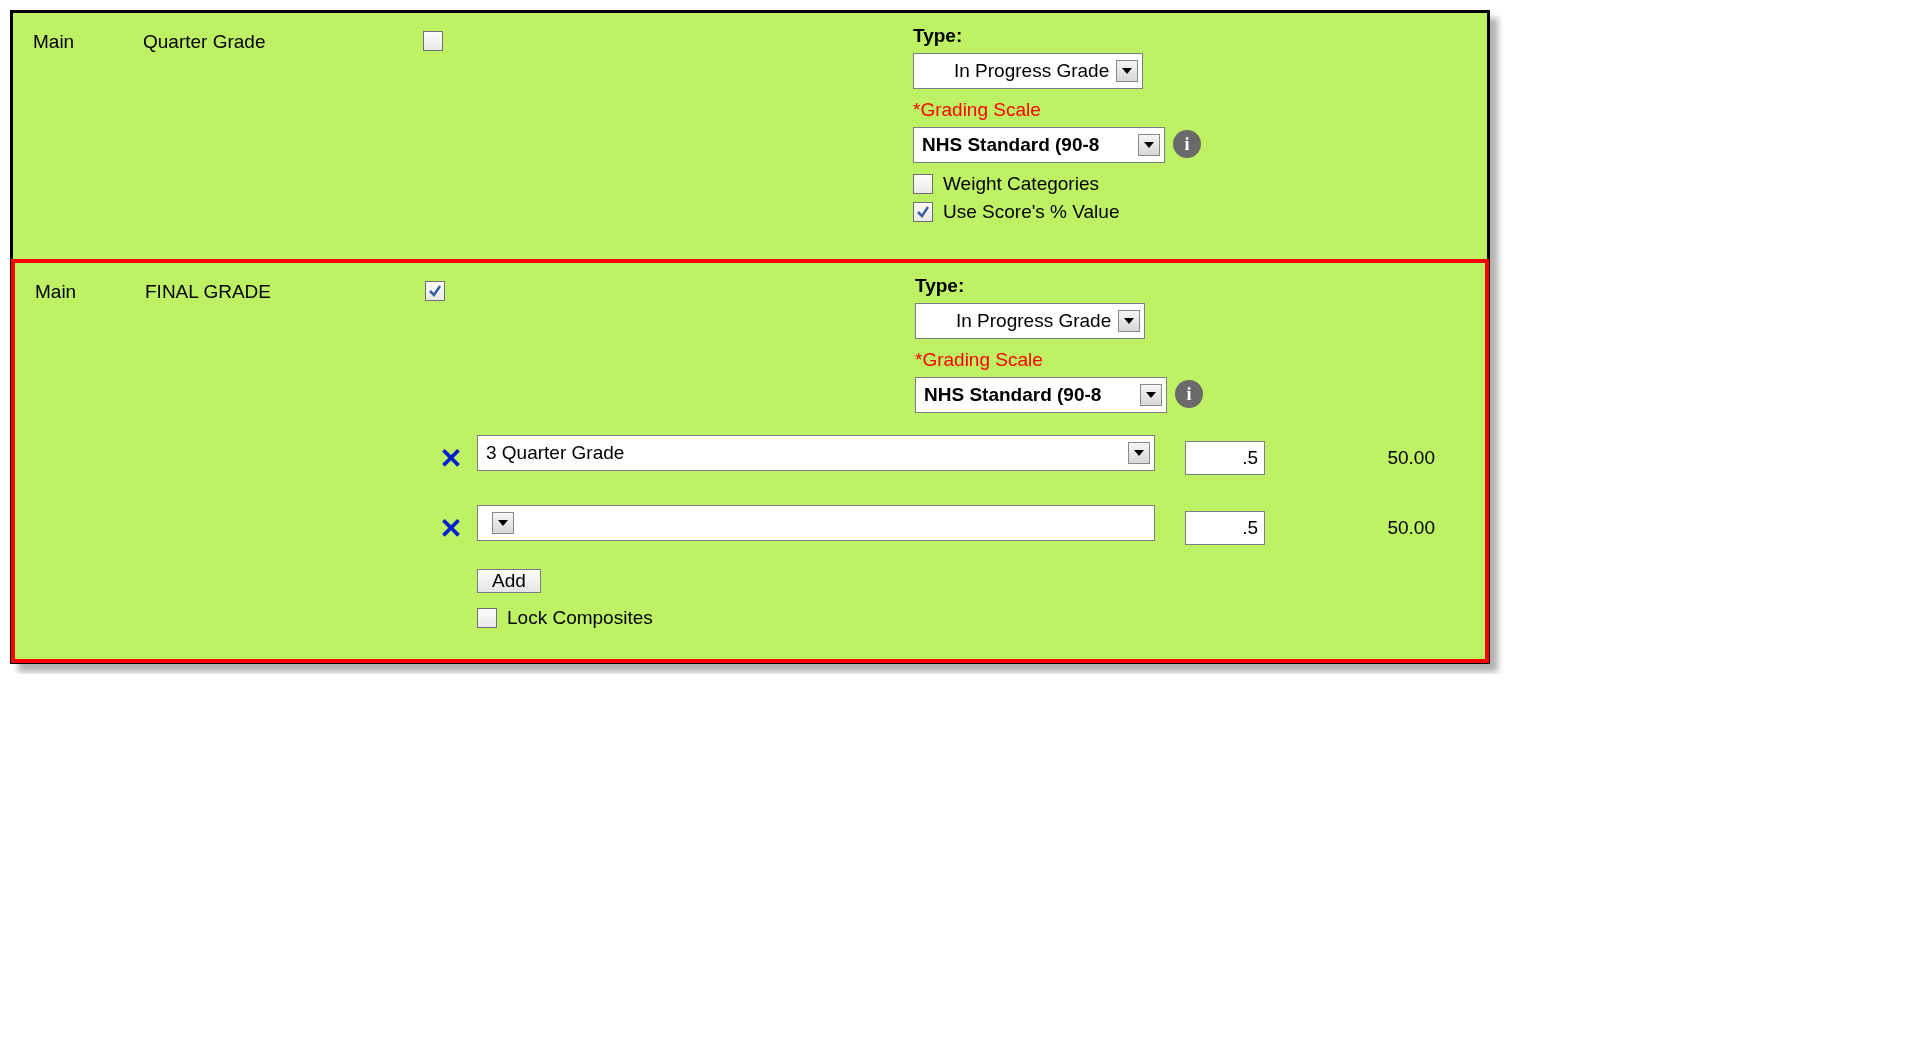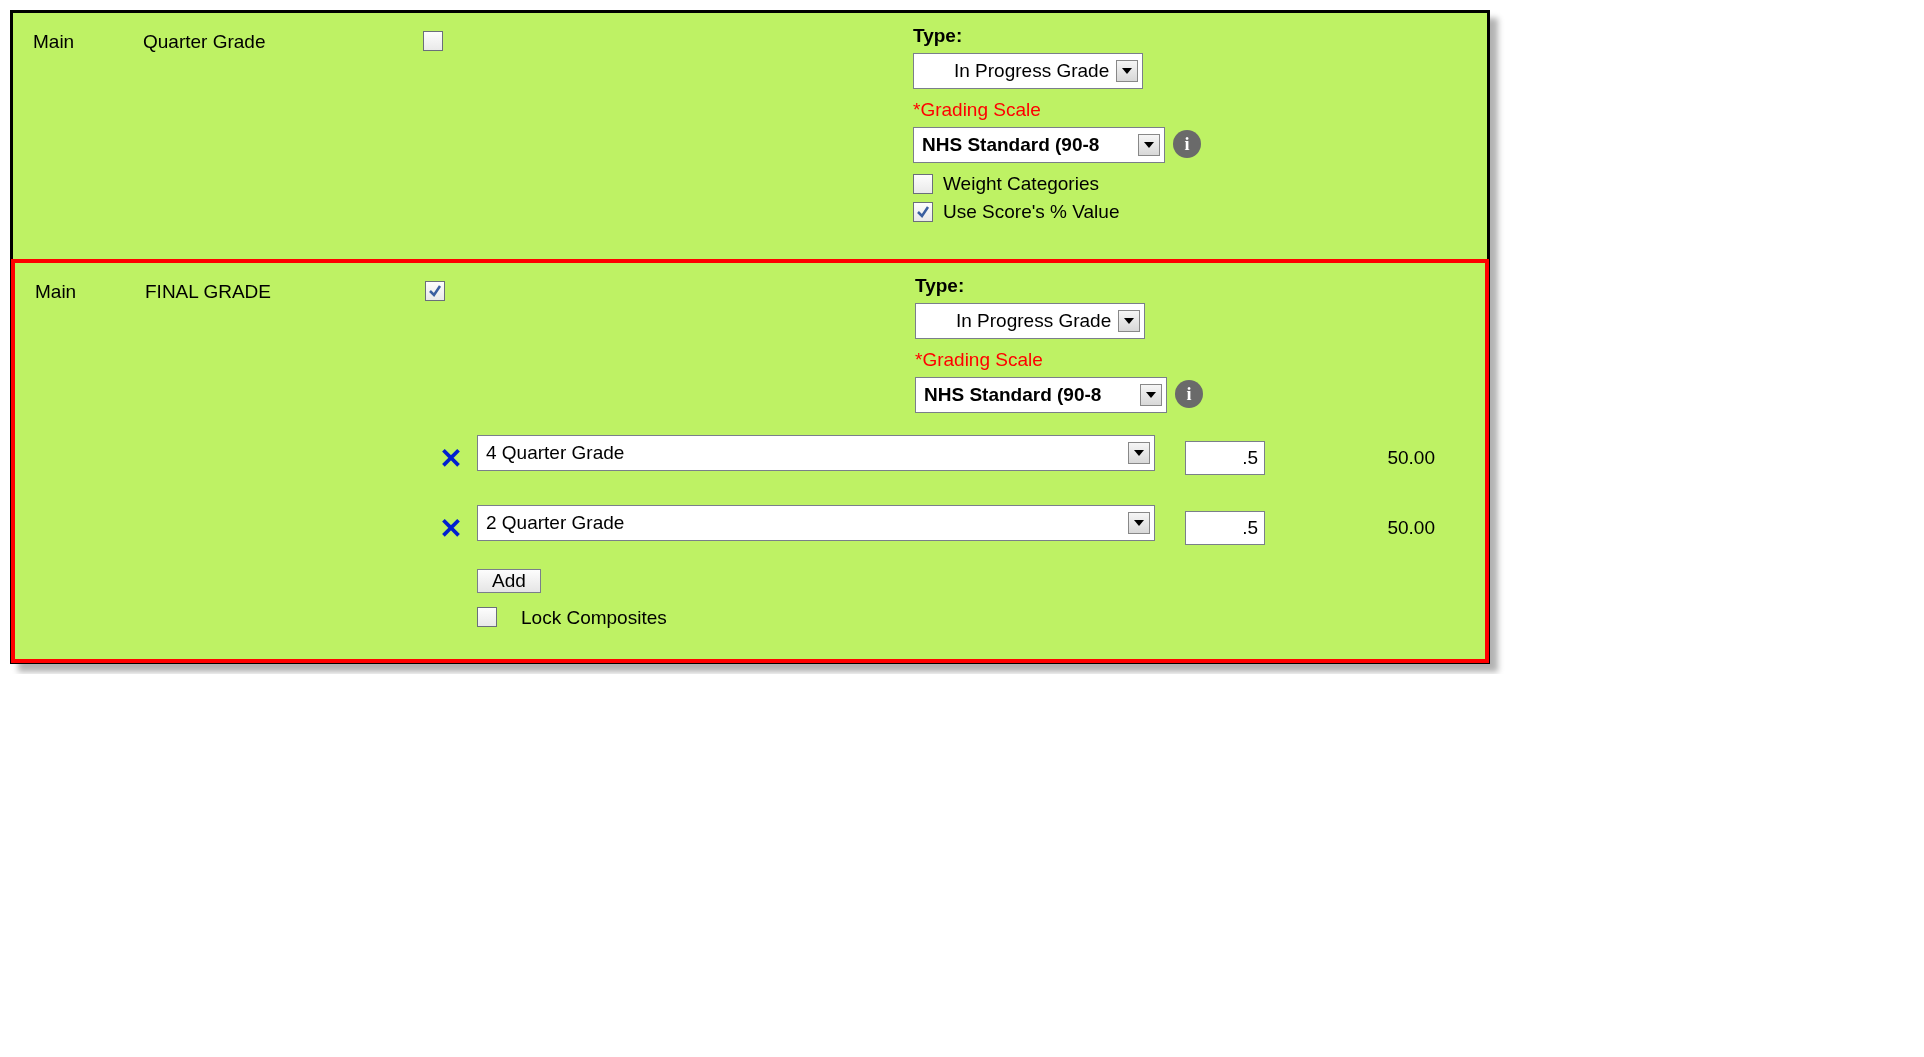--- a/index.html
+++ b/index.html
@@ -112,21 +112,21 @@
     .weight-input {
       width: 80px; height: 34px; border: 1px solid #7a7f8a;
       text-align: right; padding: 0 6px; font-size: 19px; font-family: Arial;
     }
     .add-btn {
       border: 1px solid #7a7f8a; background: linear-gradient(#fdfdfd,#e5e5e5);
       padding: 0 14px; font-size: 19px; font-family: Arial; cursor: pointer;
       margin: 6px 0 10px 0;
     }
     .lock-line {
-      display: flex; align-items: flex-start; gap: 24px; margin-top: 4px;
+      display: flex; align-items: center; gap: 10px; margin-top: 4px;
     }
     .scale-row { display: flex; align-items: center; }
   </style>
 </head>
 <body>
 
 <div class="container">
 
   <div class="row">
     <div class="col-group">Main</div>
@@ -211,39 +211,38 @@
         <span class="info-icon">i</span>
       </div>
 
       
       <div style="margin-left:-490px;">
 
         <div class="child-row">
           <div class="c-del"><span class="x-icon">✕</span></div>
           <div class="c-task">
             <div class="select-wrap task-select">
-              <span class="select-text">4 Quarter Grade</span>
+              <span class="select-text">3 Quarter Grade</span>
               <span class="select-arrow">
                     <svg viewBox="0 0 10 6">
                       <polygon points="0,0 10,0 5,6" fill="#000"></polygon>
                     </svg>
                   </span>
             </div>
           </div>
           <div class="c-weight">
             <input class="weight-input" value=".5" style="">
           </div>
           <div class="c-eff">50.00</div>
         </div>
 
         <div class="child-row">
           <div class="c-del"><span class="x-icon">✕</span></div>
           <div class="c-task">
             <div class="select-wrap task-select">
-              <span class="select-text">2 Quarter Grade</span>
               <span class="select-arrow">
                     <svg viewBox="0 0 10 6">
                       <polygon points="0,0 10,0 5,6" fill="#000"></polygon>
                     </svg>
                   </span>
             </div>
           </div>
           <div class="c-weight">
             <input class="weight-input" value=".5" style="">
           </div>

